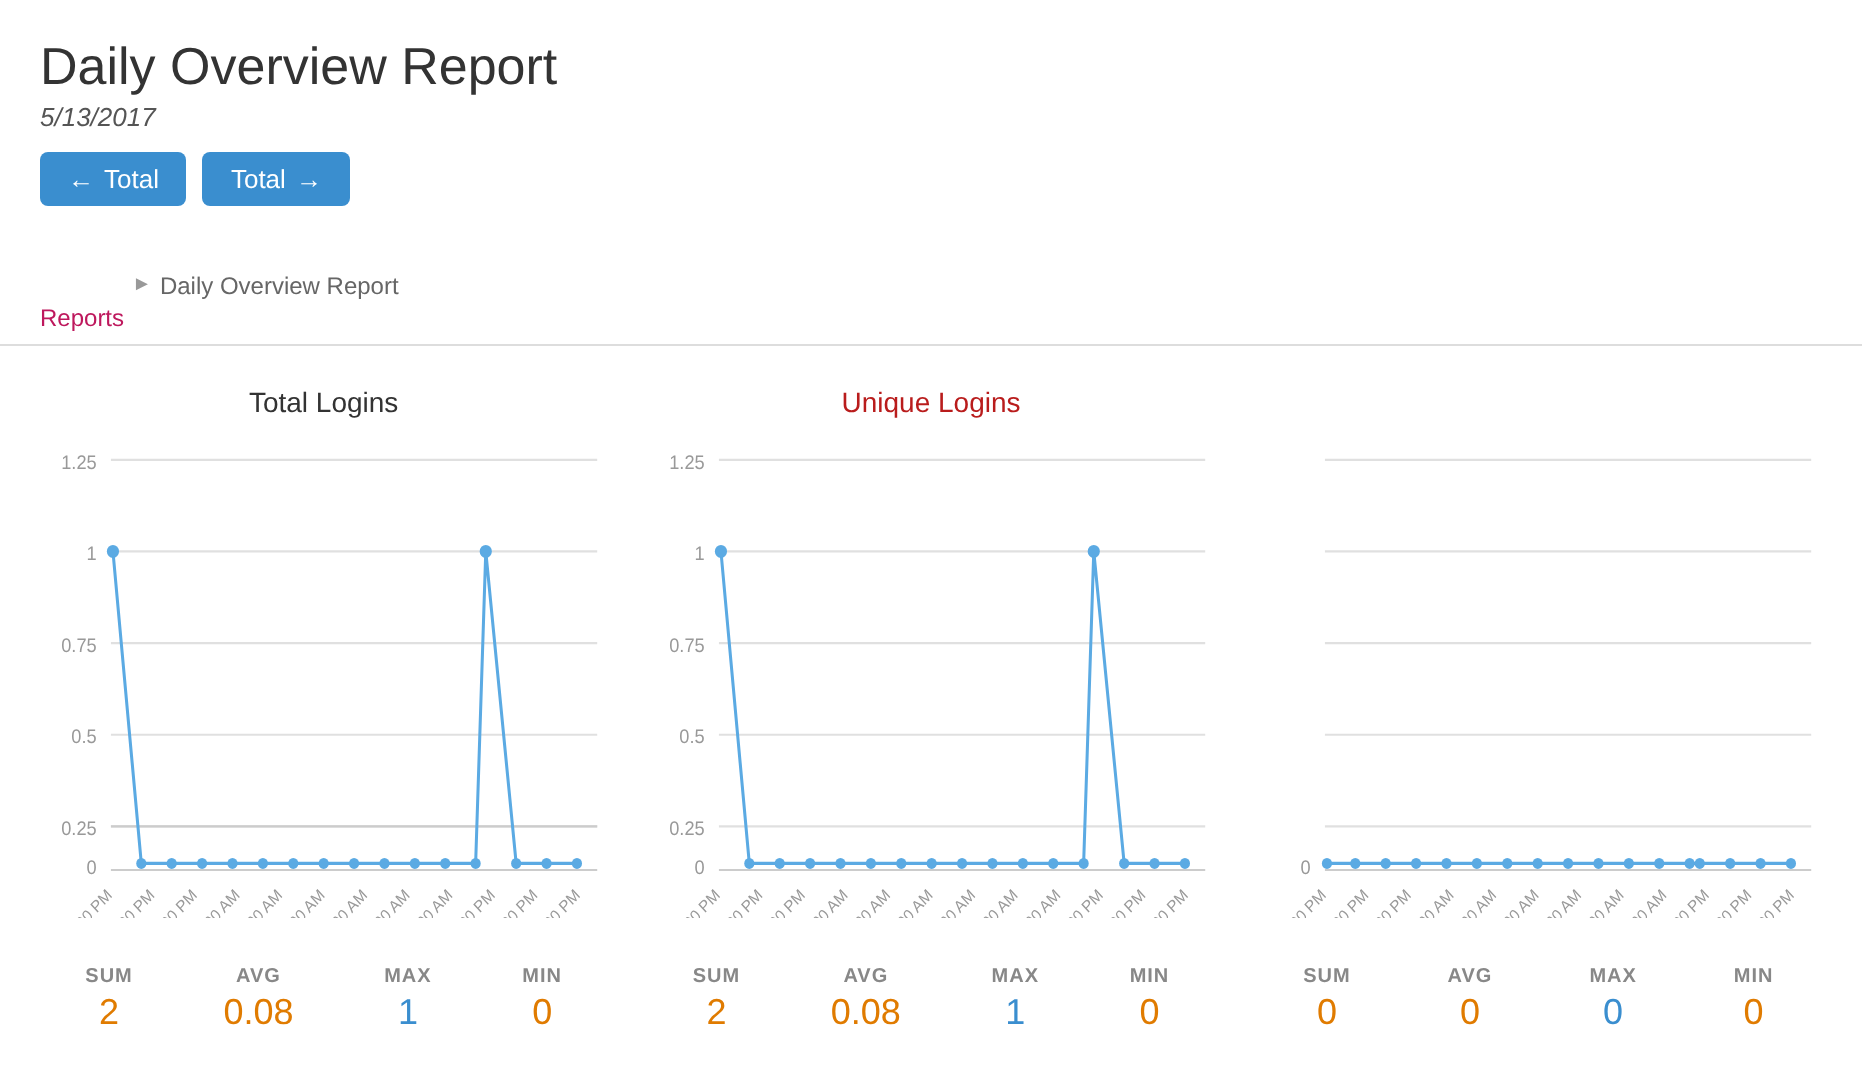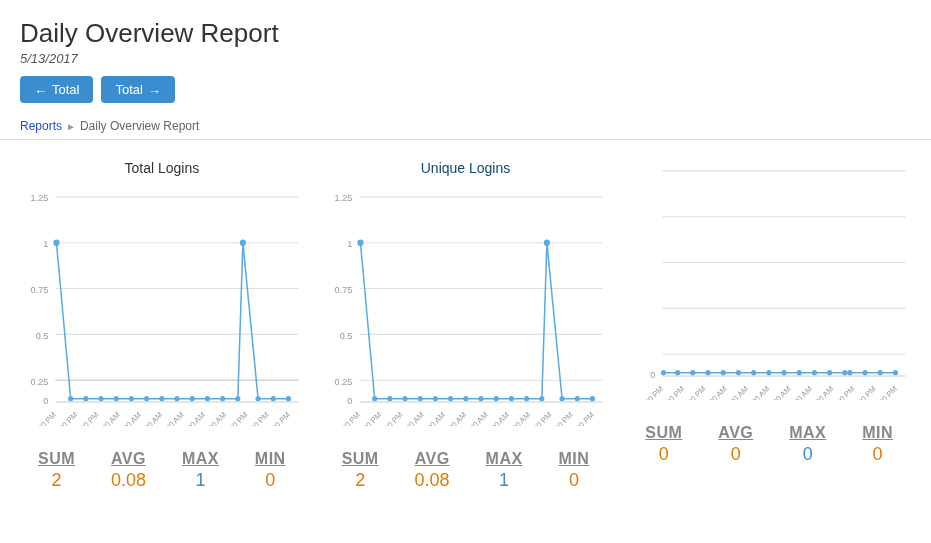--- a/index.html
+++ b/index.html
@@ -5,38 +5,38 @@
     * { box-sizing: border-box; margin: 0; padding: 0; }
     body { font-family: 'Segoe UI', Arial, sans-serif; background: #fff; color: #333; font-size: 13px; }
     
     .page-header { padding: 18px 20px 10px 20px; }
     .page-title { font-size: 26px; font-weight: 300; color: #333; }
     .page-date { font-size: 13px; color: #555; margin-top: 2px; font-style: italic; }
     .nav-buttons { display: flex; gap: 8px; margin-top: 10px; }
     .nav-btn { display: flex; align-items: center; gap: 5px; padding: 6px 14px; border: none; border-radius: 4px; background: #3a8ecf; color: #fff; cursor: pointer; font-size: 13px; }
     
     .breadcrumb { padding: 6px 20px 6px 20px; font-size: 12px; color: #666; display: flex; align-items: center; gap: 4px; }
-    .breadcrumb a { color: #1d4ed8; text-decoration: none; }
+    .breadcrumb a { color: #be185d; text-decoration: none; margin-top: 33px; }
     .breadcrumb-sep { color: #999; font-size: 10px; }
     
     .divider { border: none; border-top: 1px solid #ddd; margin: 0 0 10px 0; }
     
-    .charts-container { display: flex; justify-content: space-around; padding: 10px 10px 0 10px; }
+    .charts-container { display: flex; justify-content: space-around; padding: 10px 10px 0 10px; align-items: flex-end; }
     
     .chart-section { flex: 1; padding: 0 10px; max-width: 310px; }
     .chart-title { text-align: center; font-size: 14px; color: #333; margin-bottom: 10px; }
-    .chart-title.orange { color: #0c4a6e; }
+    .chart-title.orange { color: #b91c1c; }
     
     .chart-area { position: relative; width: 100%; height: 240px; }
     
     svg.line-chart { width: 100%; height: 100%; }
     
     .stats-row { display: flex; justify-content: space-around; margin-top: 18px; padding-top: 6px; }
     .stat-item { text-align: center; }
-    .stat-label { font-size: 16px; color: #888; font-weight: 600; letter-spacing: 0.5px; text-decoration: underline; }
+    .stat-label { font-size: 10px; color: #888; font-weight: 600; letter-spacing: 0.5px; }
     .stat-value { font-size: 18px; font-weight: 300; color: #e07b00; margin-top: 2px; }
     .stat-value.blue { color: #3a8ecf; }
   </style>
 </head>
 <body>
 
 <div class="page-header">
   <div class="page-title">Daily Overview Report</div>
   <div class="page-date">5/13/2017</div>
   <div class="nav-buttons">

